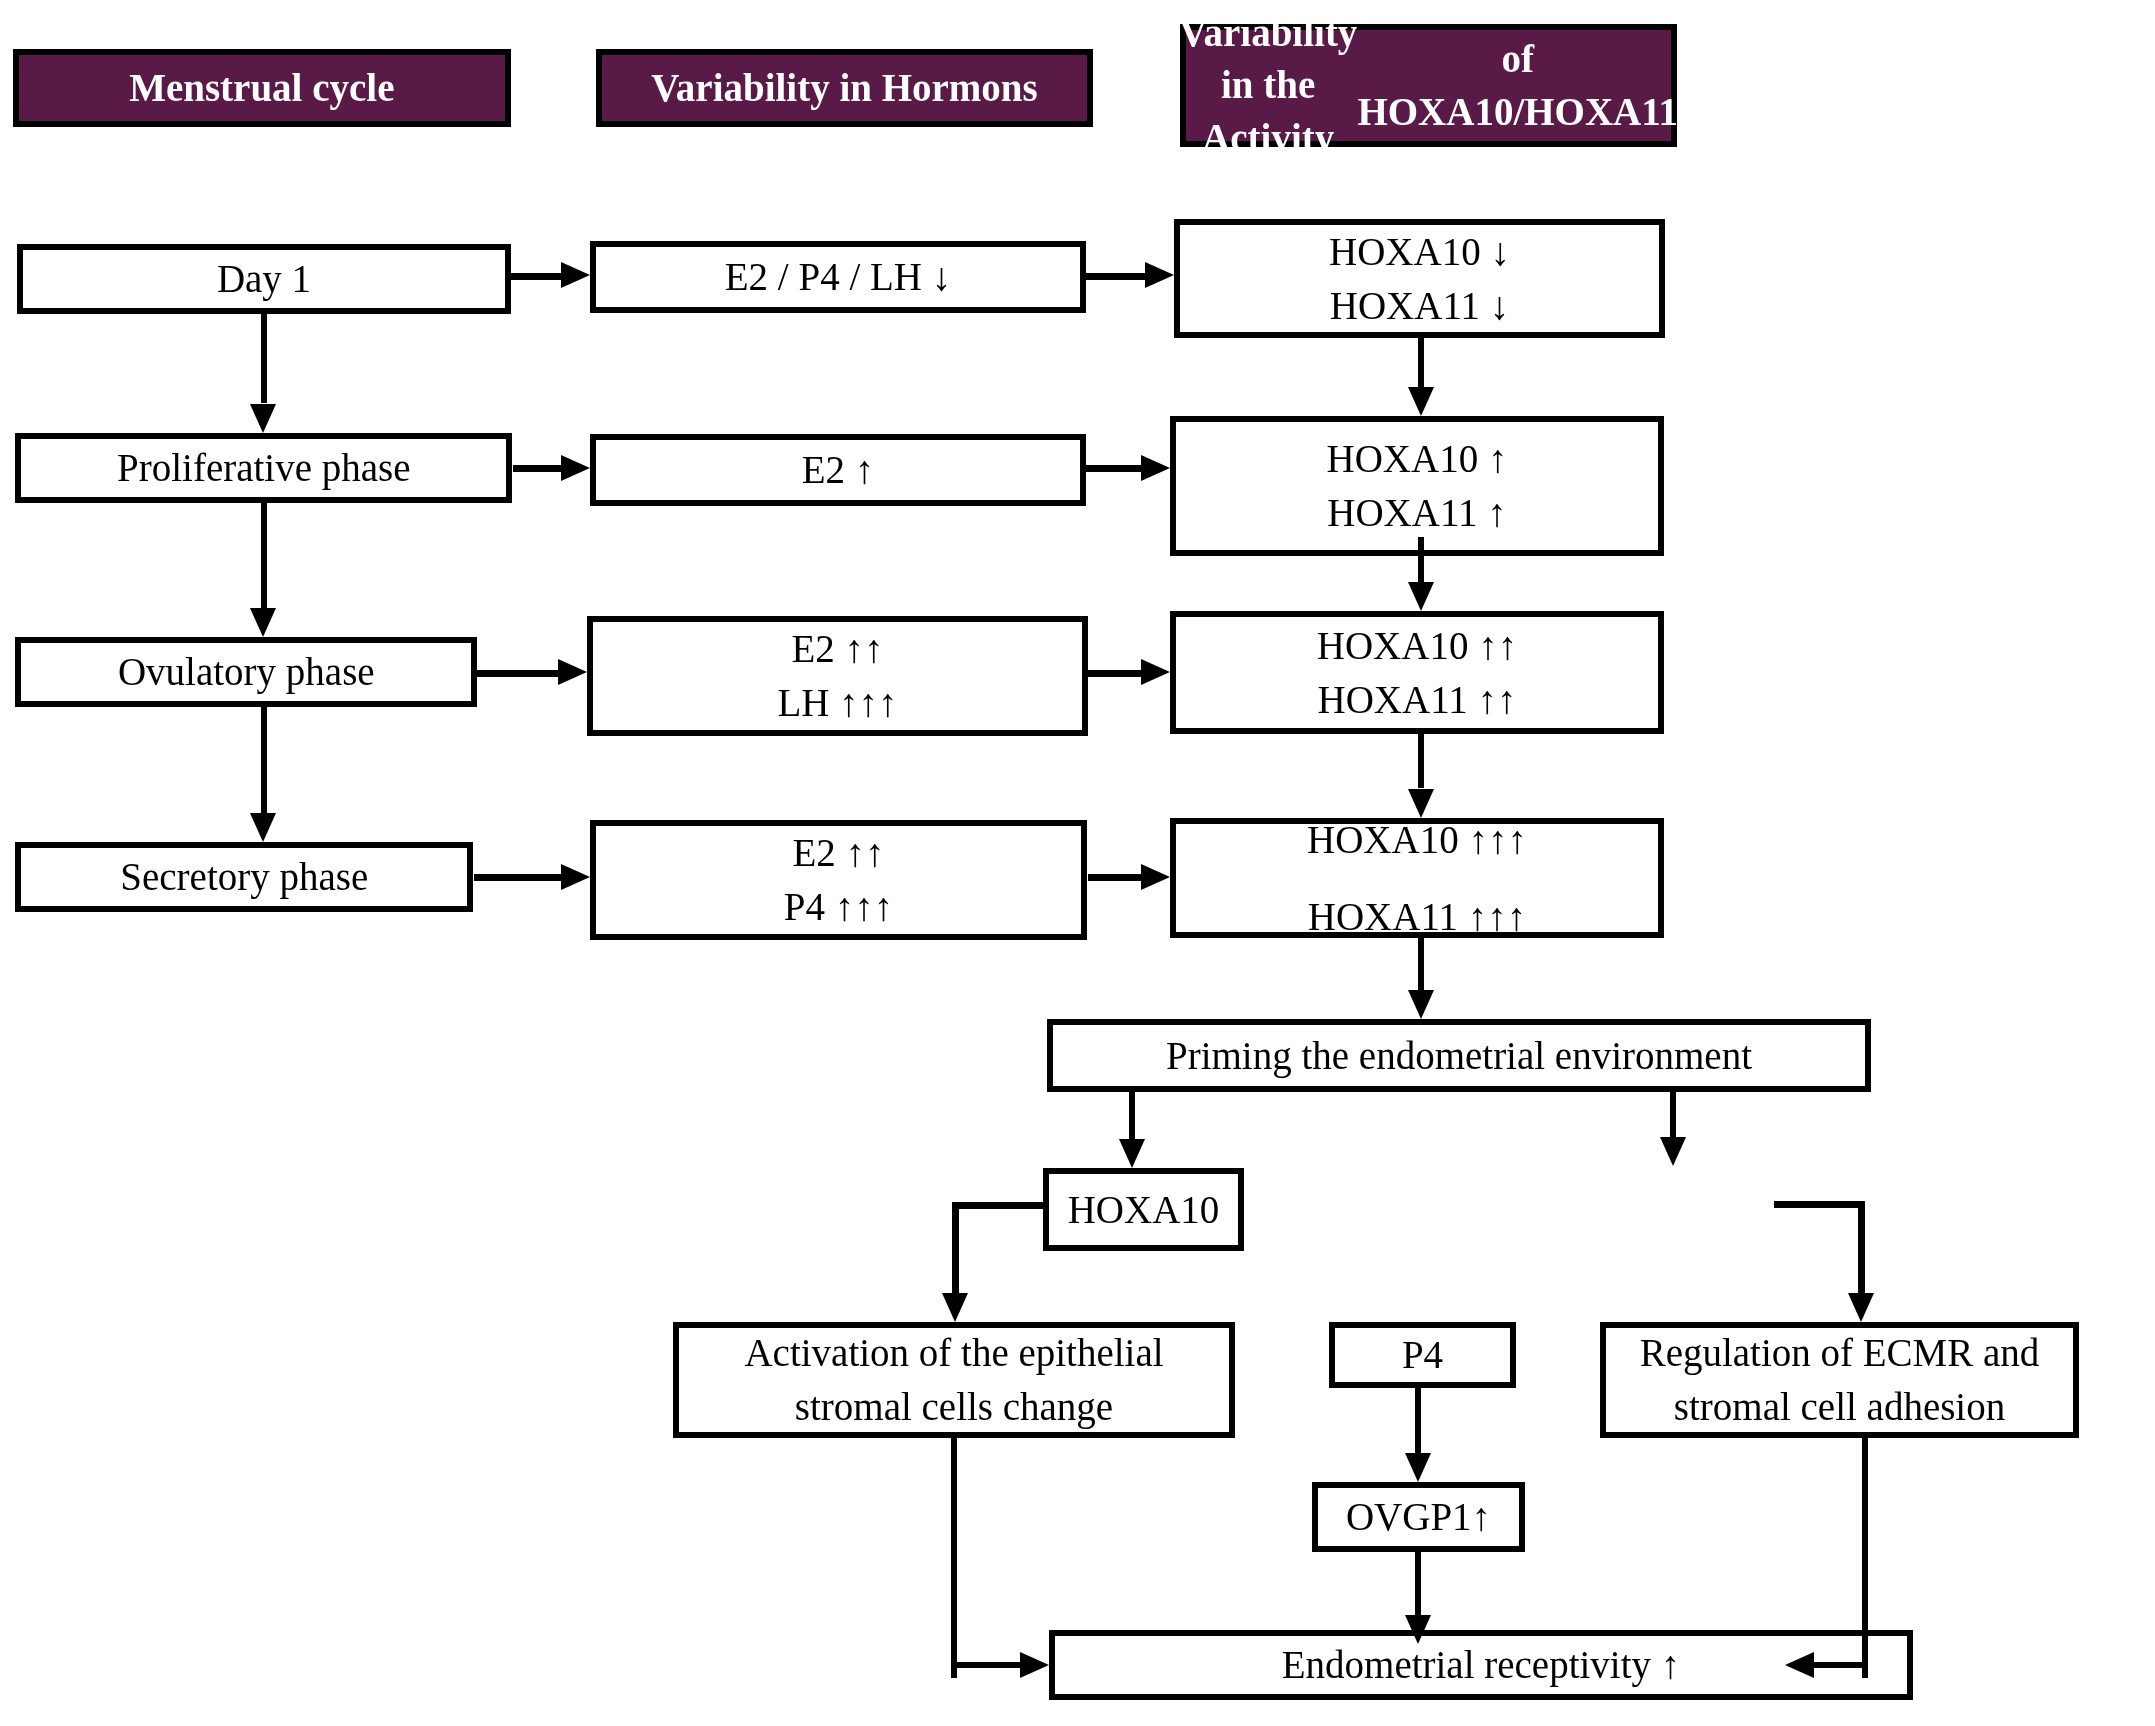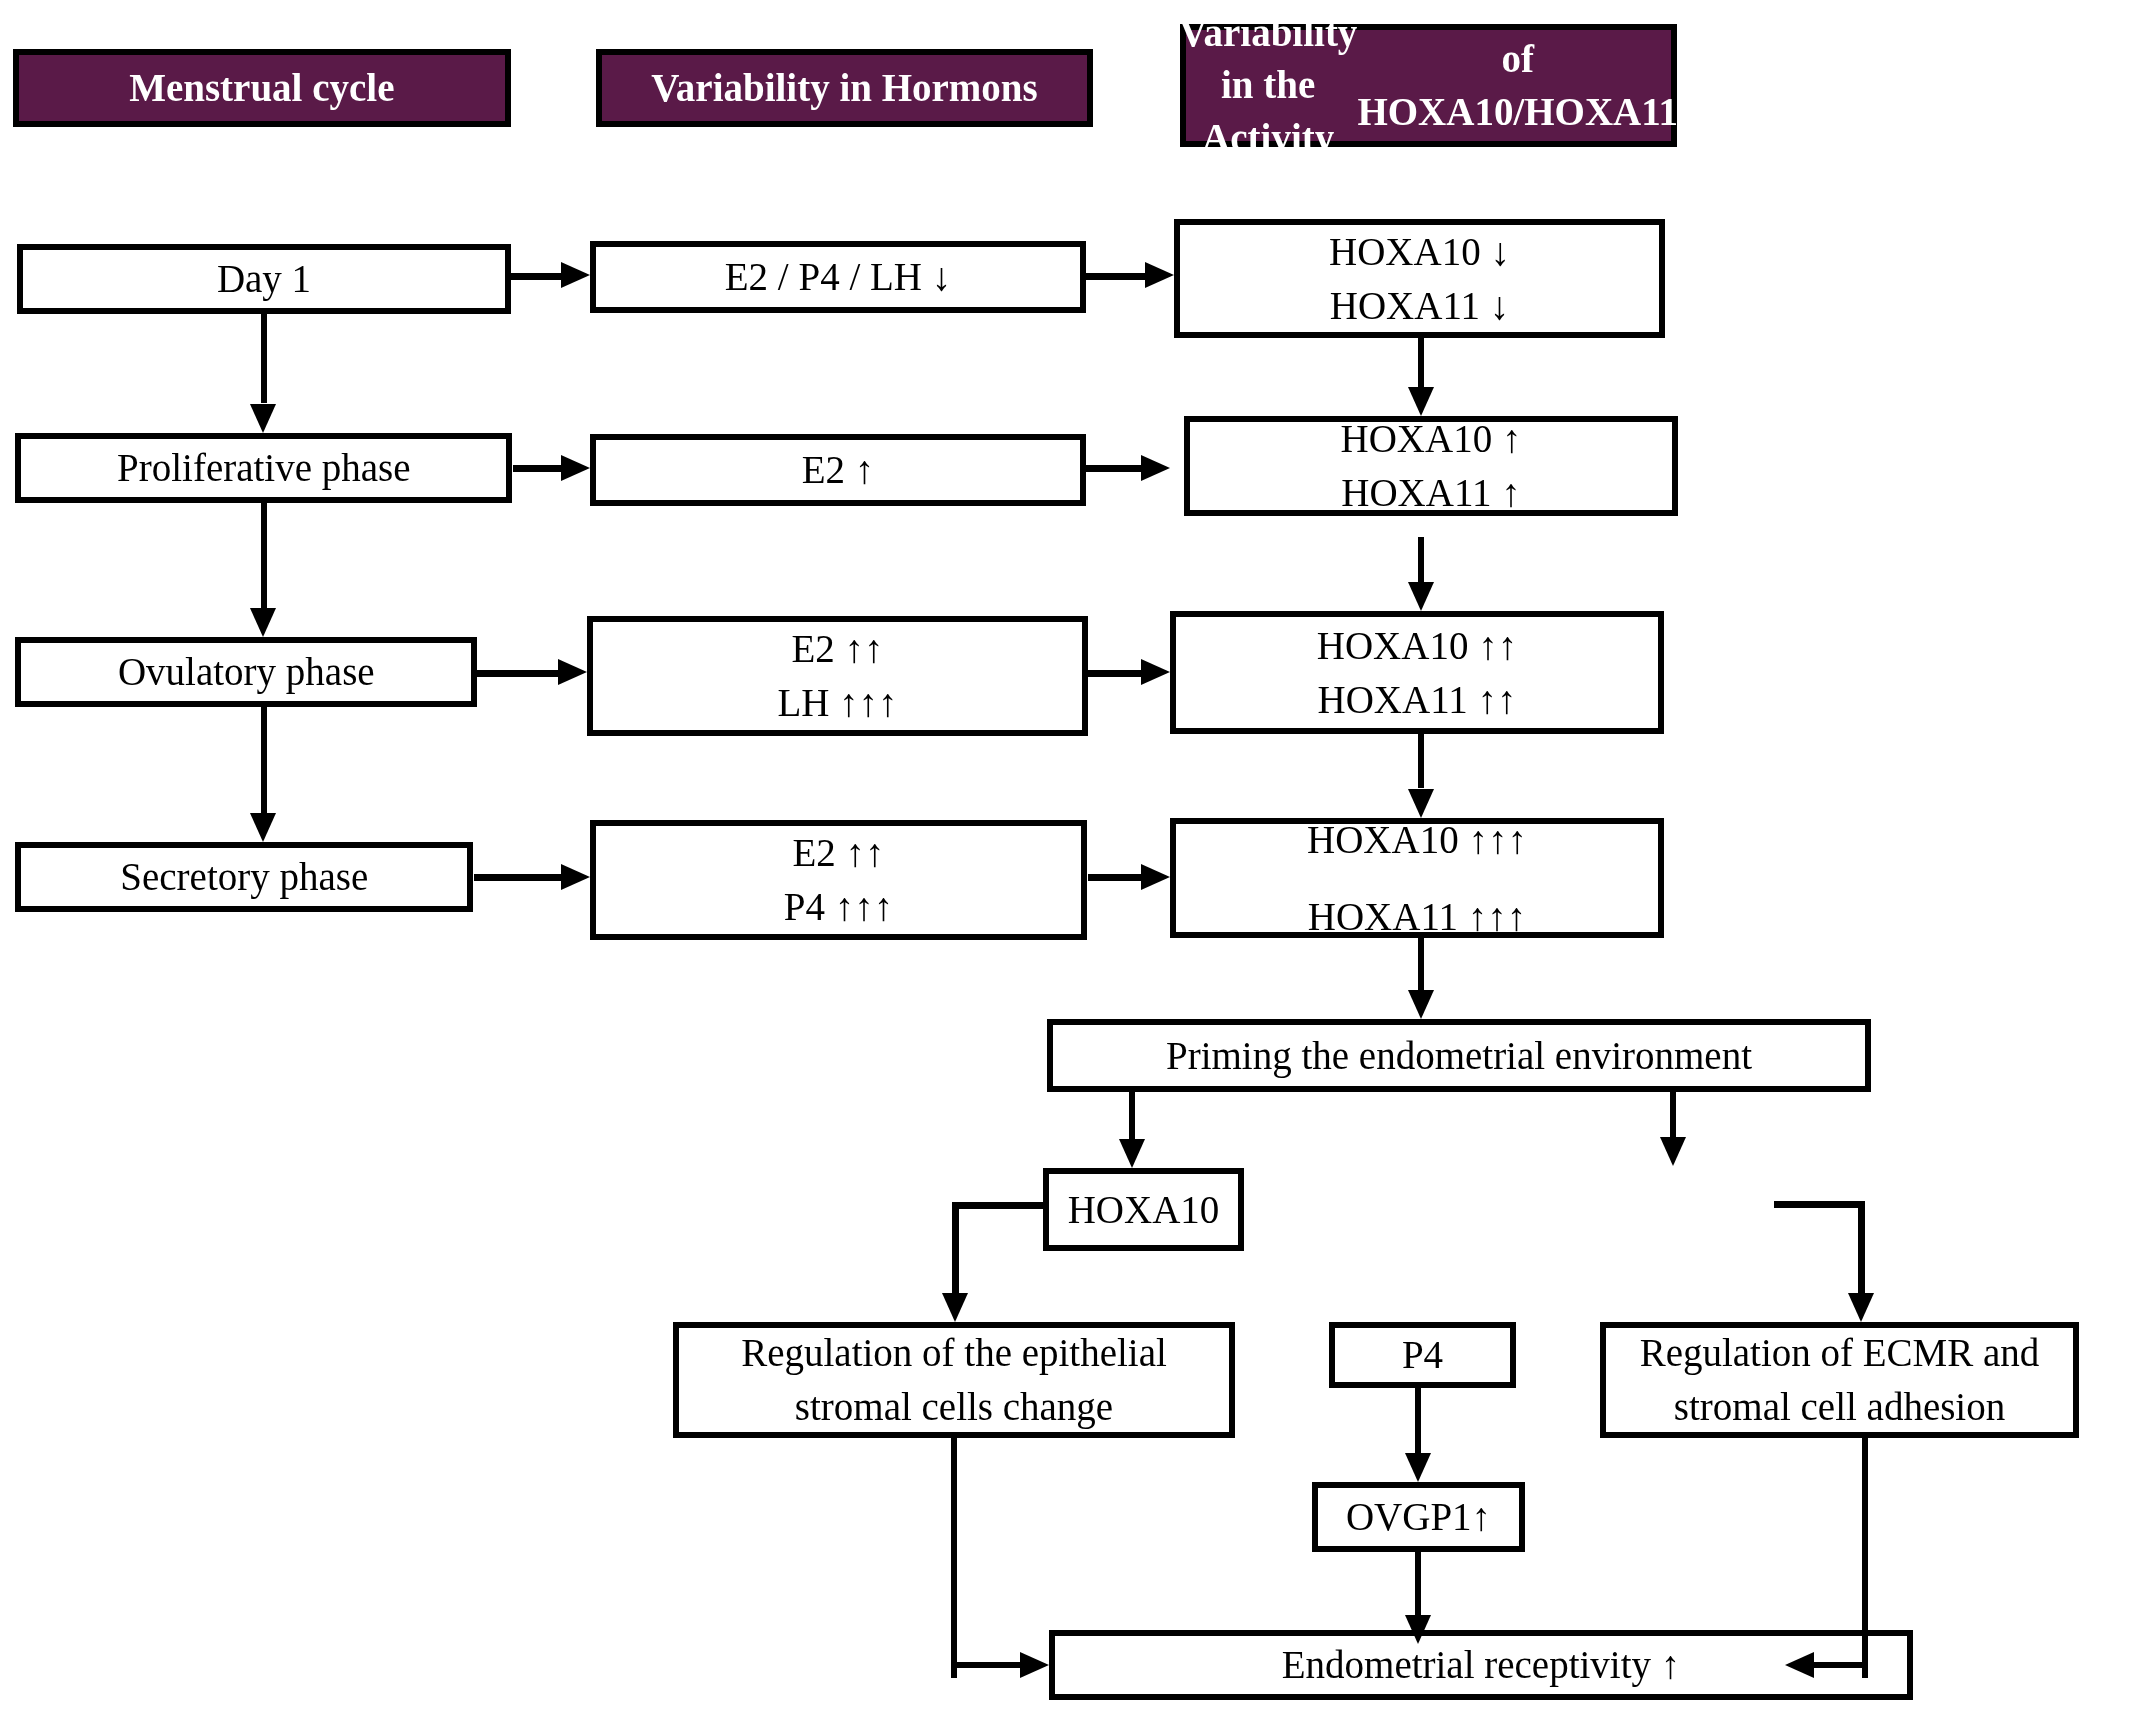--- a/index.html
+++ b/index.html
@@ -50,21 +50,21 @@
     <div>HOXA10 ↓</div>
     <div>HOXA11 ↓</div>
   </div>
 
   <div class="box" style="left:15.3px;top:433px;width:497px;height:70px;">
     <span>Proliferative phase</span>
   </div>
   <div class="box" style="left:590px;top:434px;width:496px;height:72px;">
     <span>E2 ↑</span>
   </div>
-  <div class="box" style="left:1170px;top:416px;width:494px;height:100px;margin-left:14px;">
+  <div class="box" style="left:1170px;top:416px;width:494px;height:140px;">
     <div>HOXA10 ↑</div>
     <div>HOXA11 ↑</div>
   </div>
 
   <div class="box" style="left:15.3px;top:637px;width:462px;height:70px;">
     <span>Ovulatory phase</span>
   </div>
   <div class="box" style="left:587px;top:616px;width:501px;height:120px;">
     <div>E2 ↑↑</div>
     <div>LH ↑↑↑</div>
@@ -86,21 +86,21 @@
     <div>HOXA11 ↑↑↑</div>
   </div>
 
   <div class="box" style="left:1047px;top:1019px;width:824px;height:73px;">
     <span>Priming the endometrial environment</span>
   </div>
   <div class="box" style="left:1043px;top:1168px;width:201px;height:83px;">
     <span>HOXA10</span>
   </div>
   <div class="box" style="left:673px;top:1322px;width:562px;height:116px;">
-    <div>Regulation of the epithelial</div>
+    <div>Activation of the epithelial</div>
     <div>stromal cells change</div>
   </div>
   <div class="box" style="left:1329px;top:1322px;width:187px;height:66px;">
     <span>P4</span>
   </div>
   <div class="box" style="left:1312px;top:1482px;width:213px;height:70px;">
     <span>OVGP1↑</span>
   </div>
   <div class="box" style="left:1600px;top:1322px;width:479px;height:116px;">
     <div>Regulation of ECMR and</div>

